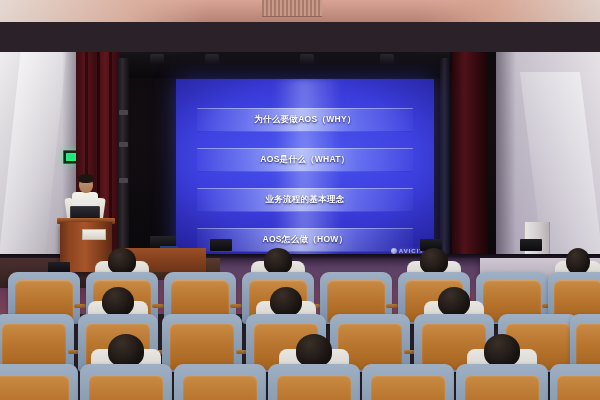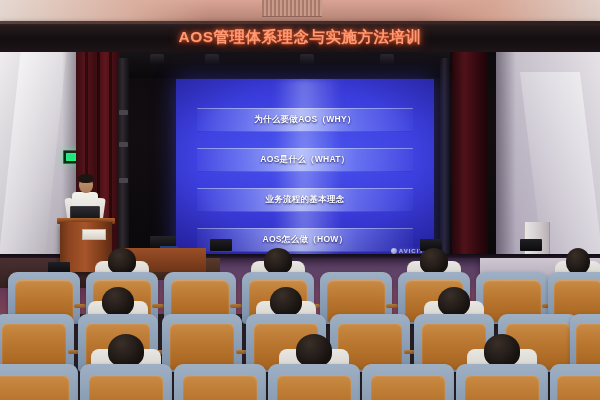--- a/index.html
+++ b/index.html
@@ -292,23 +292,20 @@
 <body>
 
 <div id="scene">
 
   <div class="ceiling">
     <div class="ceiling-glowL"></div>
     <div class="ceiling-glowR"></div>
     <div class="vent"></div>
   </div>
 
-  <div class="banner">
-    <div class="banner-text">AOS管理体系理念与实施方法培训</div>
-  </div>
 
   <div class="wallL">
     <div class="beam"></div>
     <div class="shadowcol"></div>
   </div>
   <div class="wallR">
     <div class="beam2"></div>
     <div class="panel"></div>
     <div class="shadowcol2"></div>
   </div>

